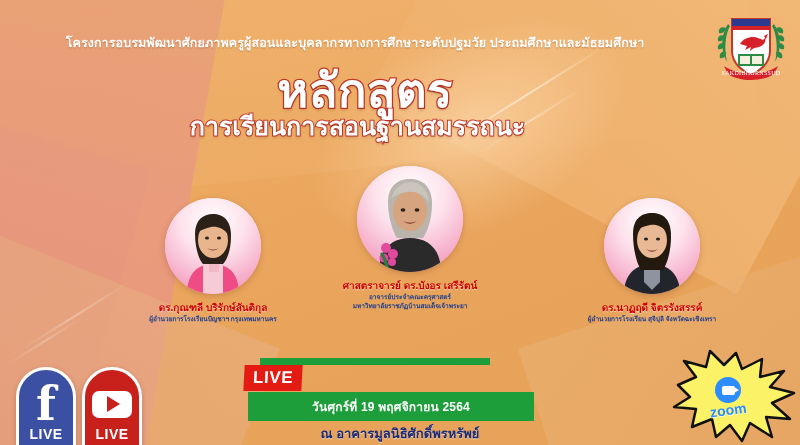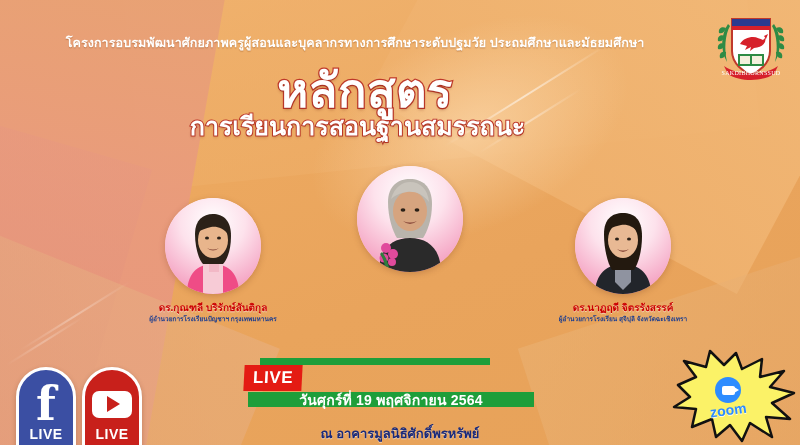--- a/index.html
+++ b/index.html
@@ -133,21 +133,21 @@
   .sp-center .sp-name { font-size: 10px; }
   .sp-center .sp-role { font-size: 6.5px; }
 
   
   #sp-left  { left: 108px; top: 198px; width: 210px; }
   #sp-left  .avatar { width: 96px; height: 96px; }
   
   #sp-center{ left: 320px; top: 166px; width: 180px; }
   #sp-center .avatar { width: 106px; height: 106px; }
   
-  #sp-right { left: 518px; top: 198px; width: 210px; }
+  #sp-right { left: 547px; top: 198px; width: 210px; }
   #sp-right .avatar { width: 96px; height: 96px; }
   .sp-caption { margin-top: 6px; }
 
   
   .time-row {
     position: absolute; left: 244px; top: 365px;
     display: flex; align-items: stretch;
     height: 26px;
   }
   .time-box {
@@ -161,24 +161,24 @@
     background: #e41b13;
     color: #ffffff;
     font-size: 17px; font-weight: bold;
     padding: 0 9px;
     display: flex; align-items: center;
     letter-spacing: .6px;
     transform: skewX(-3deg);
   }
   .date-bar {
     position: absolute; left: 248px; top: 392px;
-    width: 286px; height: 15px;
+    width: 286px; height: 29px;
     background: #1e9e3a;
     display: flex; align-items: center; justify-content: center;
-    color: #ffffff; font-size: 14px; font-weight: bold;
+    color: #ffffff; font-size: 12px; font-weight: bold;
     letter-spacing: .2px;
   }
   .venue {
     position: absolute; left: 0; right: 0; top: 423px;
     text-align: center;
     font-size: 13px; font-weight: bold;
     color: #1a2a7a;
     text-shadow: 0 1px 0 rgba(255,255,255,.5);
   }
   .green-top-strip {
@@ -342,20 +342,25 @@
         <path d="M46 55 Q53 61 60 55 Q53 58 46 55Z" fill="#8a4b3c"></path>
         <g fill="#e04a9c">
           <circle cx="29" cy="82" r="5"></circle>
             <circle cx="36" cy="88" r="5"></circle>
           <circle cx="27" cy="92" r="4.5"></circle>
             <circle cx="35" cy="96" r="4"></circle>
         </g>
         <path d="M25 86 C30 92 32 100 33 106 L29 106 C28 98 26 92 23 88Z" fill="#2f7d3e"></path>
       </svg>
     </div>
+    <div class="sp-caption">
+      <div class="sp-name">ศาสตราจารย์ ดร.บังอร เสรีรัตน์</div>
+      <div class="sp-role">อาจารย์ประจำคณะครุศาสตร์</div>
+      <div class="sp-role">มหาวิทยาลัยราชภัฏบ้านสมเด็จเจ้าพระยา</div>
+    </div>
   </div>
 
   <div class="speaker sp-right" id="sp-right">
     <div class="avatar">
       <svg viewBox="0 0 96 96" width="96" height="96">
         <defs>
           <radialGradient id="gR" cx="50%" cy="25%" r="75%">
             <stop offset="0%" stop-color="#ffffff"></stop>
             <stop offset="45%" stop-color="#fde2ec"></stop>
             <stop offset="100%" stop-color="#f49fc0"></stop>

